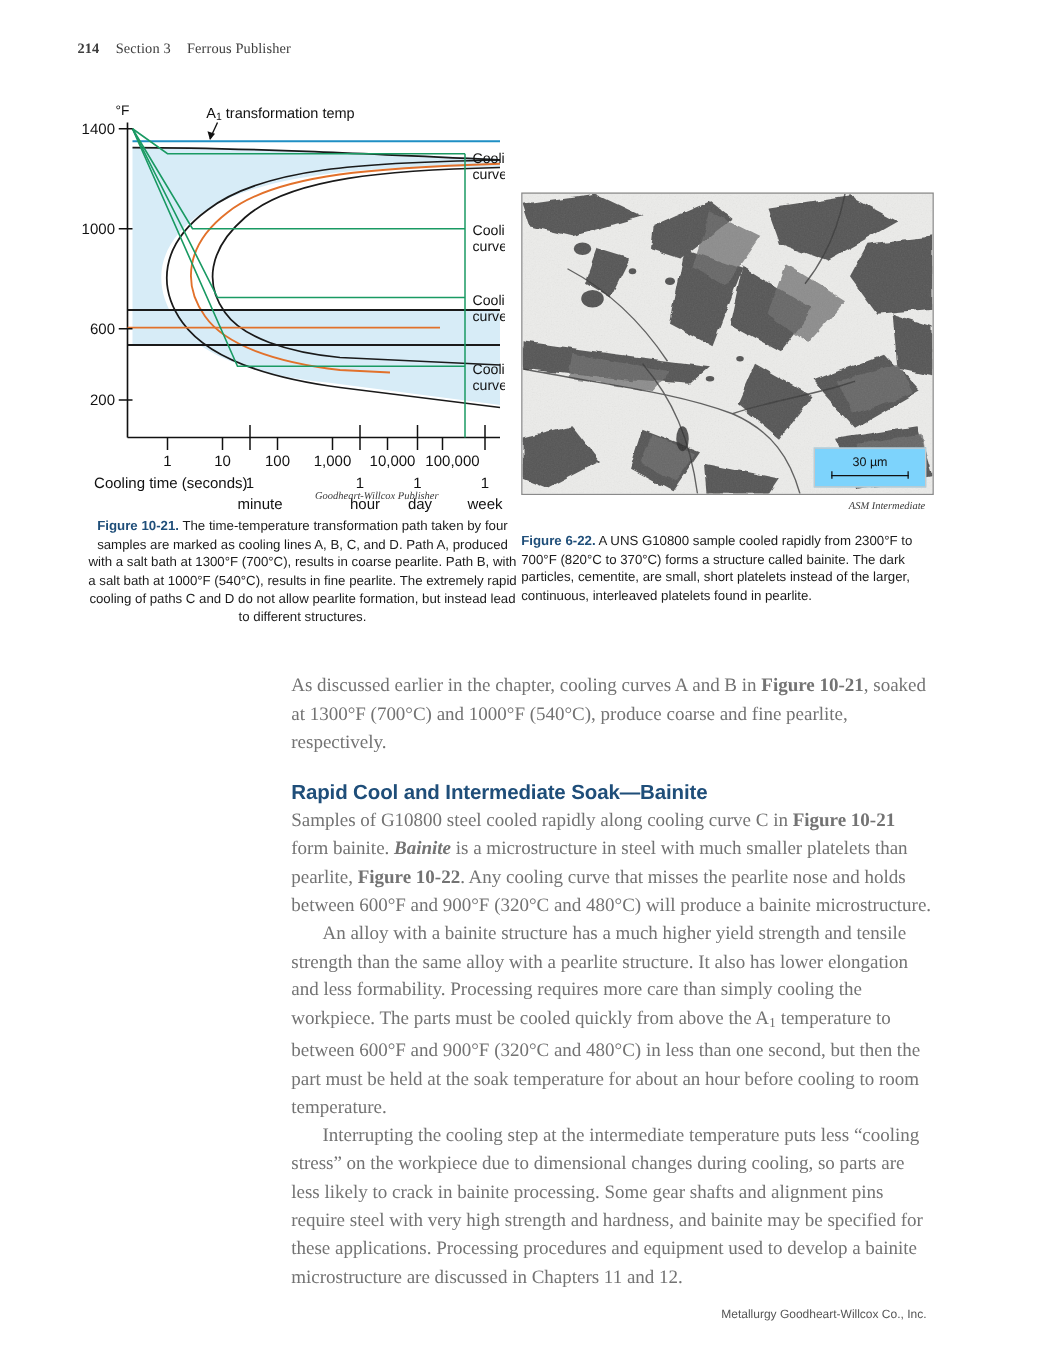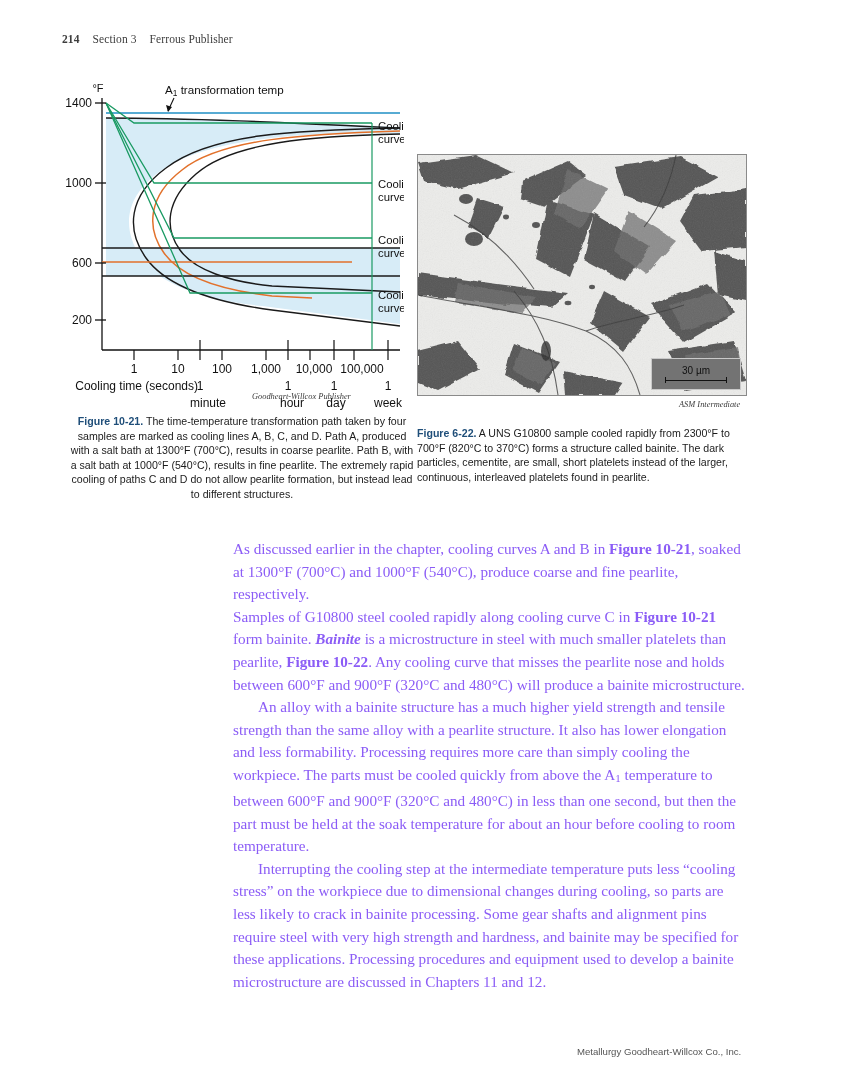--- a/index.html
+++ b/index.html
@@ -47,21 +47,21 @@
   .fig22 { position:absolute; left:417px; top:154px; width:330px; height:242px; }
   .fig22 .photo {
     position:absolute; inset:0;
     border:1px solid #8a8a8a;
     overflow:hidden;
     background:#e9e9e7;
   }
   .fig22 .photo svg { display:block; }
   .scalebar {
     position:absolute; right:6px; bottom:6px;
-    width:88px; height:30px; background:#737373;
+    width:88px; height:30px; background:#7dd3fc;
     border:1px solid #c9c9c9;
     display:flex; flex-direction:column; align-items:center;
     justify-content:center; gap:1px;
   }
   .scalebar .txt {
     font-family:"Liberation Sans", sans-serif;
     font-size:10px; color:#111;
   }
   .scalebar .bar { width:62px; height:6px; position:relative; }
   .scalebar .bar::before,
@@ -79,21 +79,21 @@
     font-style:italic; font-size:8.4px; color:#3a3a3a;
     white-space:nowrap;
   }
 
   
   .body-col { position:absolute; left:233px; top:538px; width:512px; }
   .body-col p {
     margin:0;
     font-family:"Liberation Serif", serif;
     font-size:15.2px; line-height:22.6px;
-    color:#8b5cf6; text-align:left;
+    color:#737373; text-align:left;
   }
   .body-col p.indent { text-indent:25px; }
   .body-col b { font-weight:700; }
   .body-col .bi { font-weight:700; font-style:italic; }
   .sec-head {
     margin:19px 0 2px 0;
     font-family:"Liberation Sans", sans-serif;
     font-weight:700; font-size:16.4px; color:#1f4e79;
     letter-spacing:-.1px;
   }
@@ -314,20 +314,21 @@
   <div class="credit-right">ASM Intermediate</div>
 
   <div class="caption" id="caption-22">
     <span class="figlbl">Figure 6-22.</span><span> A UNS G10800 sample cooled rapidly from 2300°F to 700°F (820°C to 370°C) forms a structure called bainite. The dark particles, cementite, are small, short platelets instead of the larger, continuous, interleaved platelets found in pearlite.</span>
   </div>
 
   <div class="body-col">
 
     <p><span>As discussed earlier in the chapter, cooling curves A and B in </span><b>Figure 10-21</b><span>, soaked at 1300°F (700°C) and 1000°F (540°C), produce coarse and fine pearlite, respectively.</span></p>
 
+    <h2 class="sec-head">Rapid Cool and Intermediate Soak—Bainite</h2>
 
     <p><span>Samples of G10800 steel cooled rapidly along cooling curve C in </span><b>Figure 10-21</b><span> form bainite. </span><span class="bi">Bainite</span><span> is a microstructure in steel with much smaller platelets than pearlite, </span><b>Figure 10-22</b><span>. Any cooling curve that misses the pearlite nose and holds between 600°F and 900°F (320°C and 480°C) will produce a bainite microstructure.</span></p>
 
     <p class="indent"><span>An alloy with a bainite structure has a much higher yield strength and tensile strength than the same alloy with a pearlite structure. It also has lower elongation and less formability. Processing requires more care than simply cooling the workpiece. The parts must be cooled quickly from above the A</span><sub>1</sub><span> temperature to between 600°F and 900°F (320°C and 480°C) in less than one second, but then the part must be held at the soak temperature for about an hour before cooling to room temperature.</span></p>
 
     <p class="indent">Interrupting the cooling step at the intermediate temperature puts less “cooling stress” on the workpiece due to dimensional changes during cooling, so parts are less likely to crack in bainite processing. Some gear shafts and alignment pins require steel with very high strength and hardness, and bainite may be specified for these applications. Processing procedures and equipment used to develop a bainite microstructure are discussed in Chapters 11 and 12.</p>
   </div>
 
   <div class="footer">Metallurgy Goodheart-Willcox Co., Inc.</div>
 

